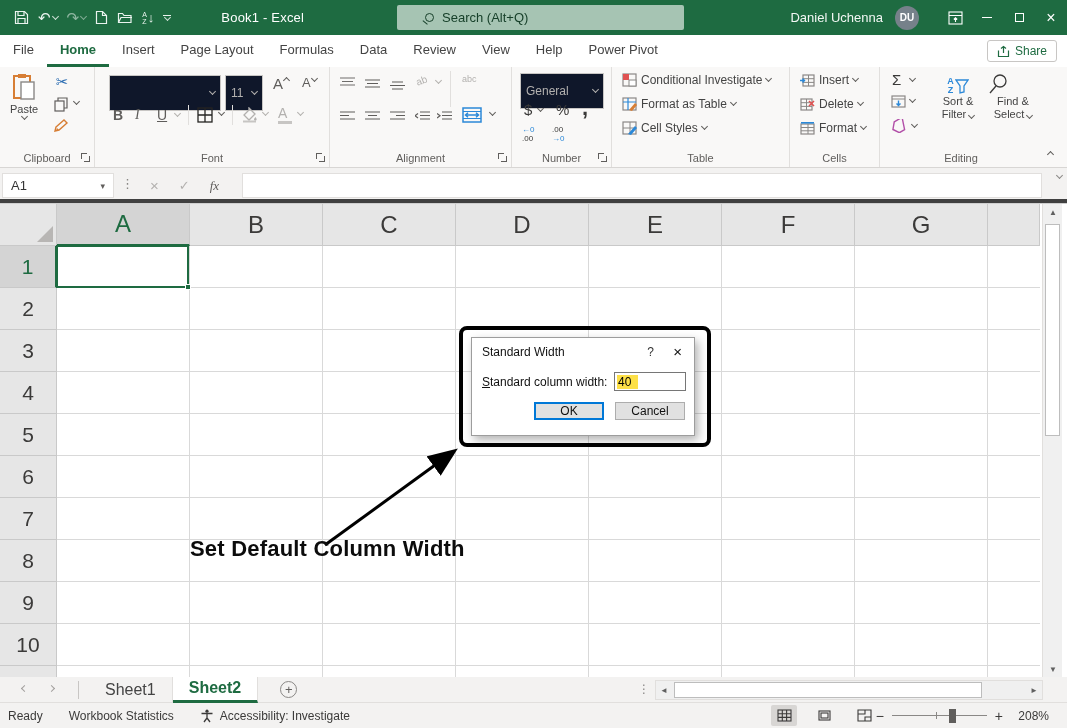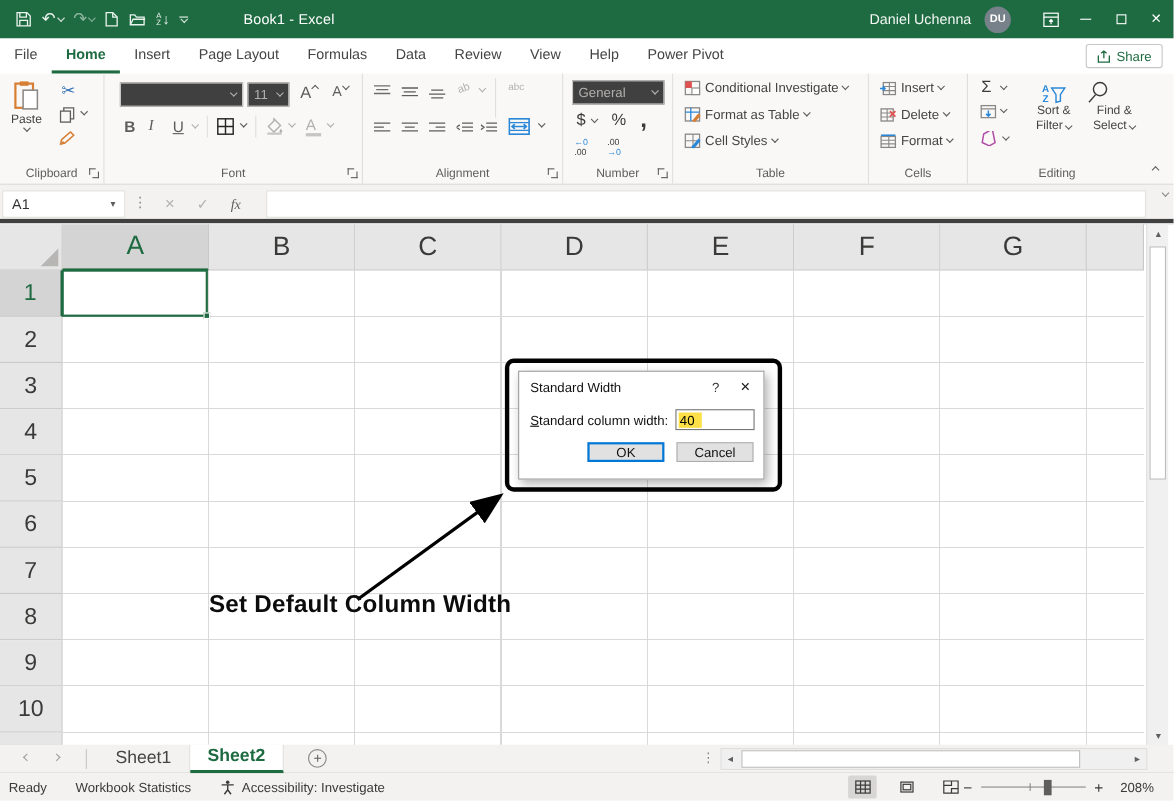--- a/index.html
+++ b/index.html
@@ -44,21 +44,21 @@
 
   
   .ribbon{position:absolute;left:0;top:67px;width:1067px;height:101px;background:#f9f8f7;border-bottom:1px solid #d8d6d4}
   .rgroup{position:absolute;top:0;height:100px;border-right:1px solid #e1dfdd}
   .rlabel{position:absolute;bottom:3px;left:0;right:0;text-align:center;font-size:11px;color:#605e5c}
   .launcher{position:absolute;right:4px;bottom:5px;width:9px;height:9px}
   .launcher::before{content:"";position:absolute;left:0;top:0;width:5px;height:5px;border-left:1px solid #605e5c;border-top:1px solid #605e5c}
   .launcher::after{content:"";position:absolute;right:0;bottom:0;width:5px;height:5px;border-right:1px solid #605e5c;border-bottom:1px solid #605e5c}
   .icon-chev{color:#605e5c}
   .graytxt{color:#b3b1af}
-  .sel-like{height:22px;background:#404040;border:1px solid #c8c6c4;display:flex;align-items:center;justify-content:space-between;padding:0 5px;color:#b3b1af}
+  .sel-like{height:36px;background:#0f172a;border:1px solid #c8c6c4;display:flex;align-items:center;justify-content:space-between;padding:0 5px;color:#b3b1af}
   .bigbtn{display:flex;flex-direction:column;align-items:center;justify-content:flex-start;gap:2px;font-size:11px;color:#444}
   .rowbtn{display:flex;align-items:center;gap:4px;font-size:12px;color:#444;margin-bottom:7px}
   .two-line{display:flex;flex-direction:column;align-items:center;font-size:11px;color:#444;line-height:13px}
 
   
   .fbar{position:absolute;left:0;top:168px;width:1067px;height:35px;background:#f3f2f1;border-bottom:4px solid #404040;display:flex;align-items:center}
   .namebox{position:absolute;left:2px;top:5px;width:112px;height:25px;background:#fff;border:1px solid #e1dfdd;
            display:flex;align-items:center;justify-content:space-between;padding:0 8px;font-size:13px;color:#333}
   .fdots{position:absolute;left:121px;top:8px;color:#8a8886;font-size:13px}
   .fbtns{position:absolute;left:138px;top:5px;height:25px;display:flex;align-items:center;gap:20px;padding-left:12px}
@@ -167,20 +167,24 @@
           <span>Z</span>
         </span>
       <span style="font-size:13px;color:#eaf3ee">↓</span>
     </span>
     <span class="overline-chev">
         <i></i>
         <span class="chev mini-chev"></span>
       </span>
   </div>
   <div class="tb-title">Book1 - Excel</div>
+  <div class="searchbox">
+    <span class="mag"></span>
+    <span>Search (Alt+Q)</span>
+  </div>
   <div class="tb-right">
     <span class="username">Daniel Uchenna</span>
     <span class="avatar">DU</span>
     <span class="winbtn">
       <svg width="15" height="14" viewBox="0 0 15 14" fill="none" stroke="#fff" stroke-width="1.1">
           <rect x="1" y="1" width="13" height="12"></rect>
           <path d="M1 4.5h13M7.5 11v-4M5.8 8.5l1.7-1.7 1.7 1.7"></path>
         </svg>
     </span>
     <span class="winbtn">

